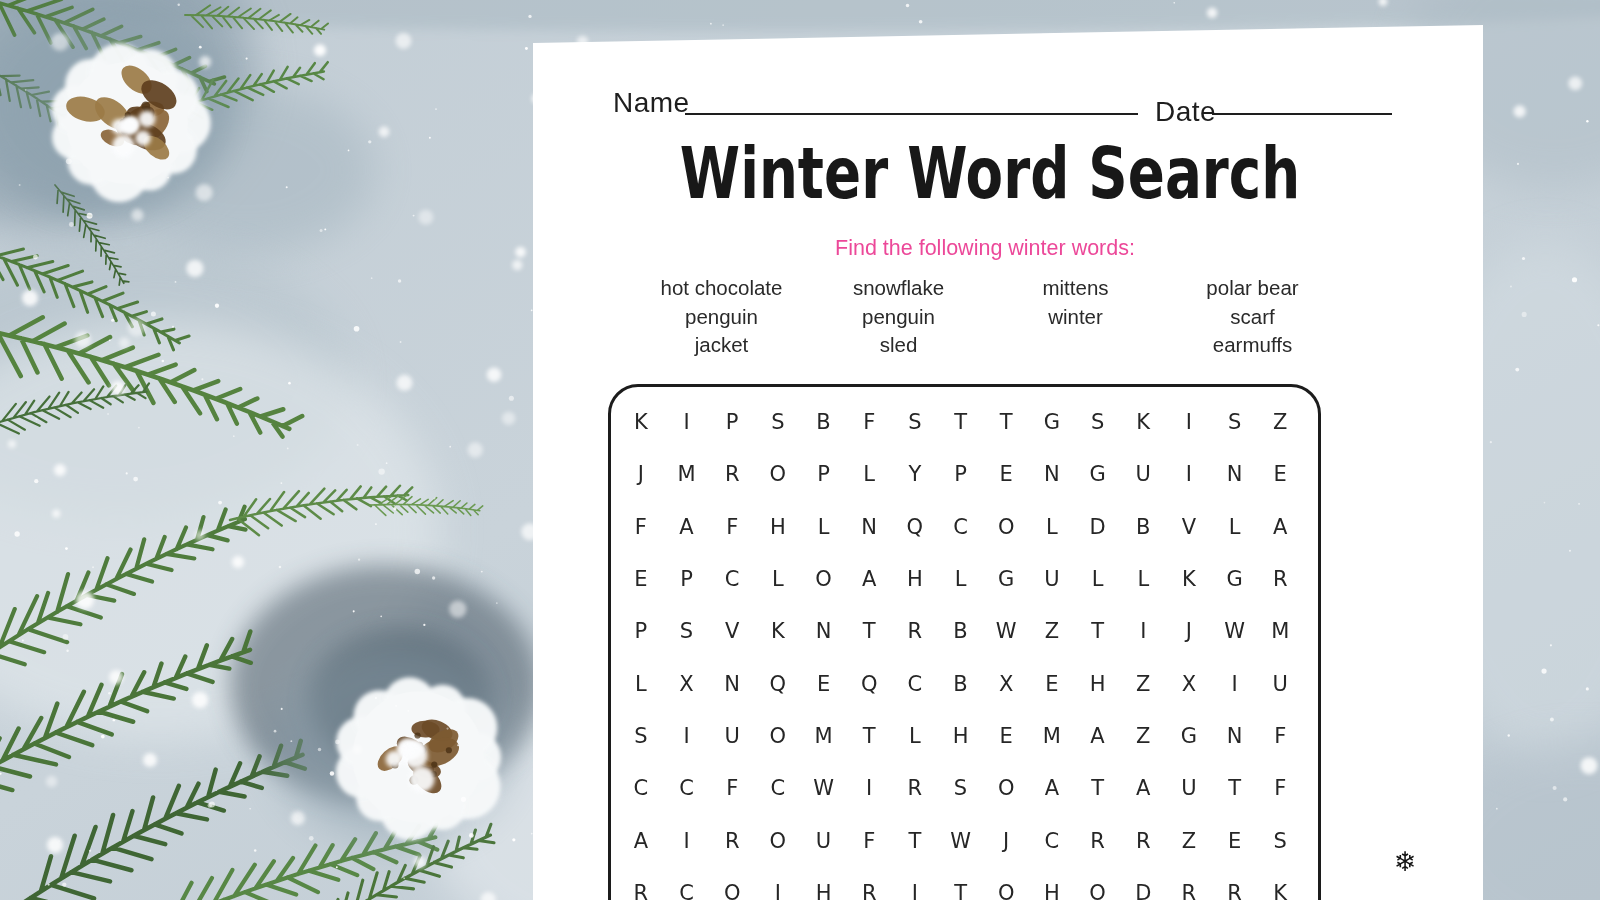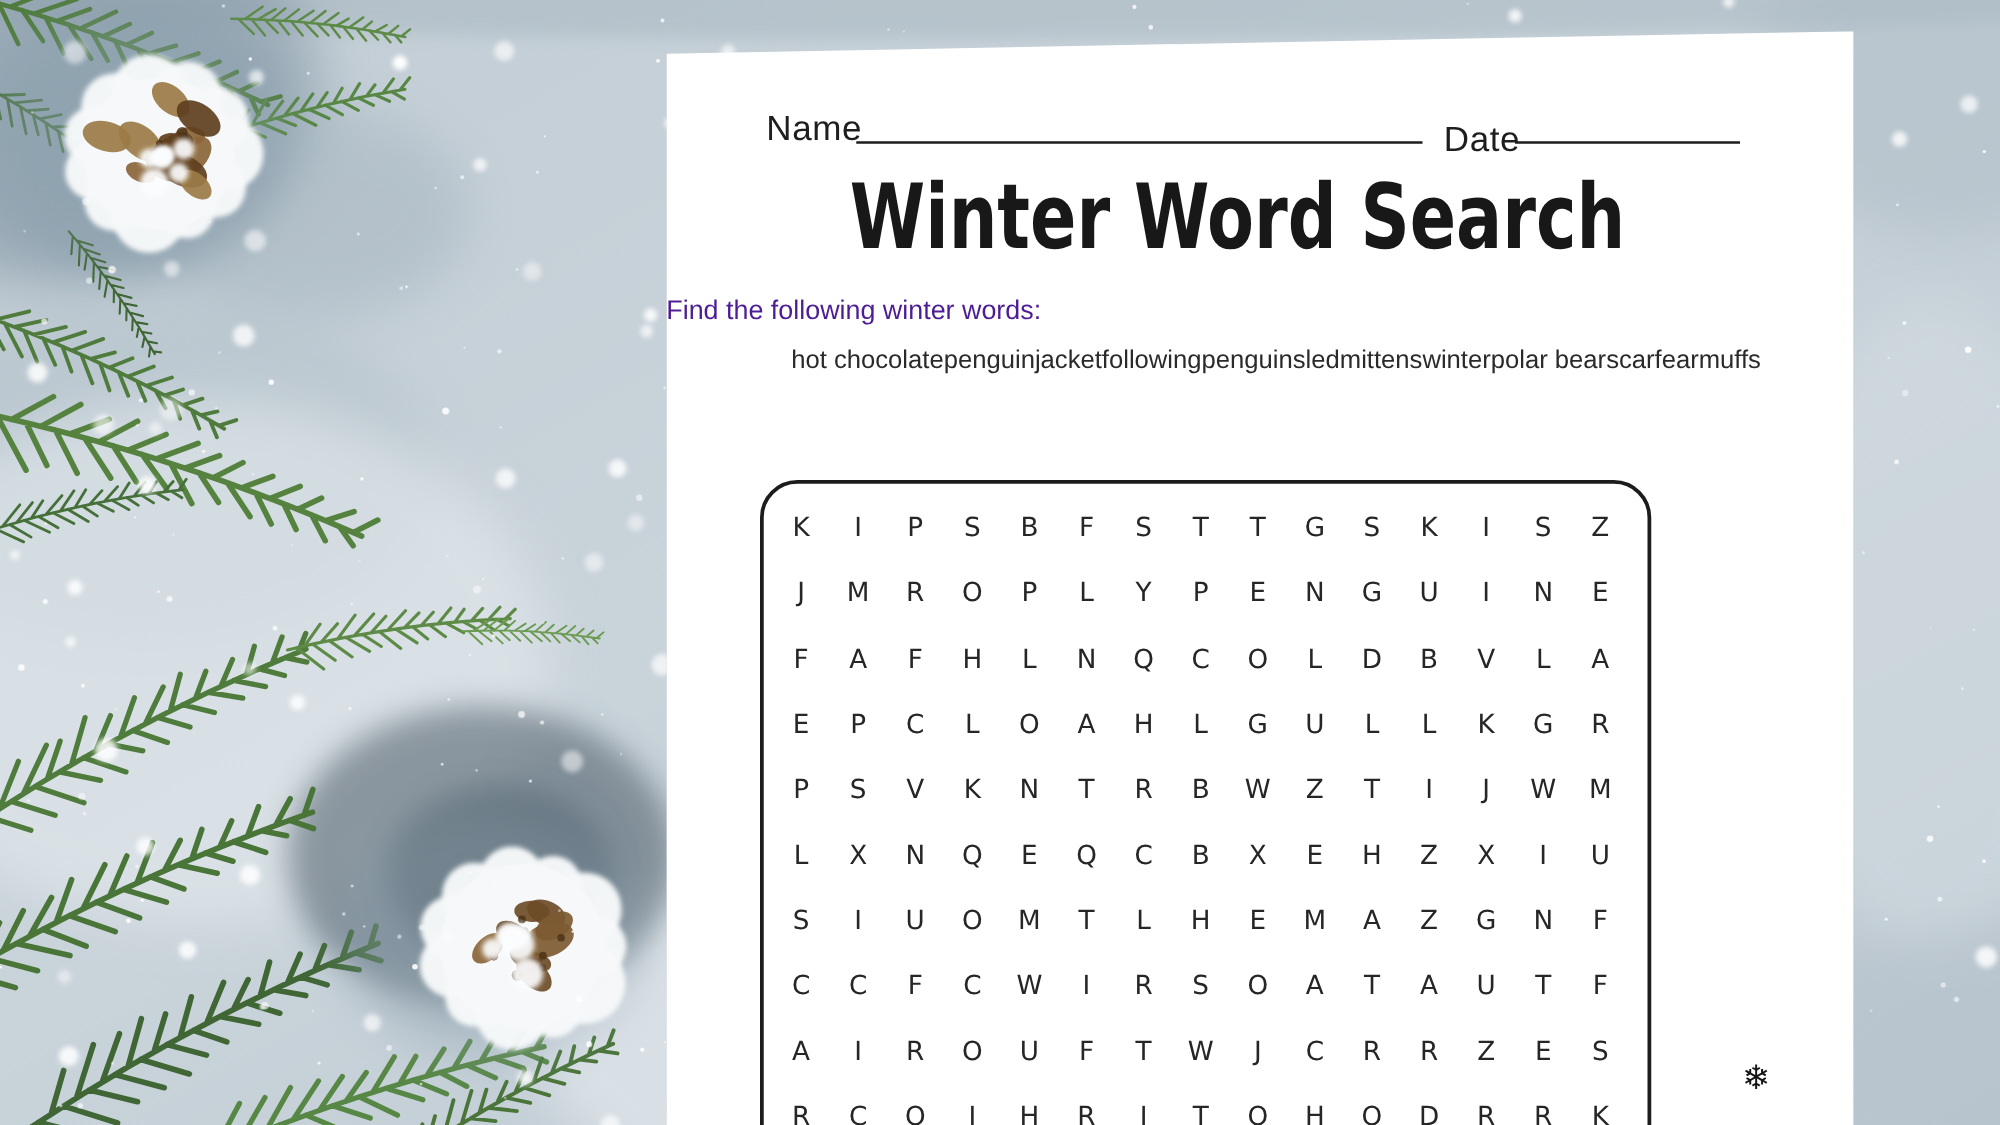--- a/index.html
+++ b/index.html
@@ -12,24 +12,24 @@
          filter:drop-shadow(-12px 5px 13px rgba(56,72,86,.48)) drop-shadow(10px 9px 20px rgba(56,72,86,.32));}
   .lbl{position:absolute;font-size:28px;color:#1e1e1e;letter-spacing:.5px;white-space:nowrap}
   #name-label{left:80px;top:87px}
   #date-label{left:622px;top:96px}
   .wline{position:absolute;height:0;border-bottom:2.5px solid #1e1e1e}
   #name-line{left:152px;top:113px;width:453px}
   #date-line{left:679px;top:113px;width:180px}
   #title{position:absolute;left:0;top:131px;width:914px;text-align:center;white-space:nowrap;
          font-family:"DejaVu Sans",sans-serif;font-weight:bold;font-size:72px;color:#181818;
          transform:scaleX(.76);transform-origin:457px 50%;letter-spacing:0}
-  #subtitle{position:absolute;left:0;top:236px;width:904px;
-            font-size:21.5px;color:#4c1d95}
+  #subtitle{position:absolute;left:0;top:236px;width:904px;text-align:center;
+            font-size:21.5px;color:#ec4899}
   #words{position:absolute;left:100px;top:274px;width:708px;display:flex}
-  .wcol{flex:1;display:flex;align-items:center}
+  .wcol{flex:1;display:flex;flex-direction:column;align-items:center}
   .word{height:28.5px;line-height:28.5px;font-size:20.5px;color:#2a2a2a;white-space:nowrap}
   #gridbox{position:absolute;left:75px;top:384px;width:707px;height:580px;
            border:3px solid #1c1c1c;border-radius:30px;background:transparent}
   #grid{position:absolute;left:85px;top:396px;width:685px}
   .grow{display:flex;height:52.3px}
   .gcell{flex:1;display:flex;align-items:center;justify-content:center;
          font-family:"DejaVu Sans",sans-serif;font-size:21px;color:#262626}
   #flake{position:absolute;left:846px;top:846px;width:52px;text-align:center;
          font-size:27px;color:#151515}
 </style>
@@ -505,21 +505,21 @@
     <div id="title">Winter Word Search</div>
     <div id="subtitle">Find the following winter words:</div>
 
     <div id="words">
         <div class="wcol">
           <div class="word">hot chocolate</div>
           <div class="word">penguin</div>
           <div class="word">jacket</div>
         </div>
         <div class="wcol">
-          <div class="word">following</div>
+          <div class="word">snowflake</div>
           <div class="word">penguin</div>
           <div class="word">sled</div>
         </div>
         <div class="wcol">
           <div class="word">mittens</div>
           <div class="word">winter</div>
         </div>
         <div class="wcol">
           <div class="word">polar bear</div>
           <div class="word">scarf</div>

